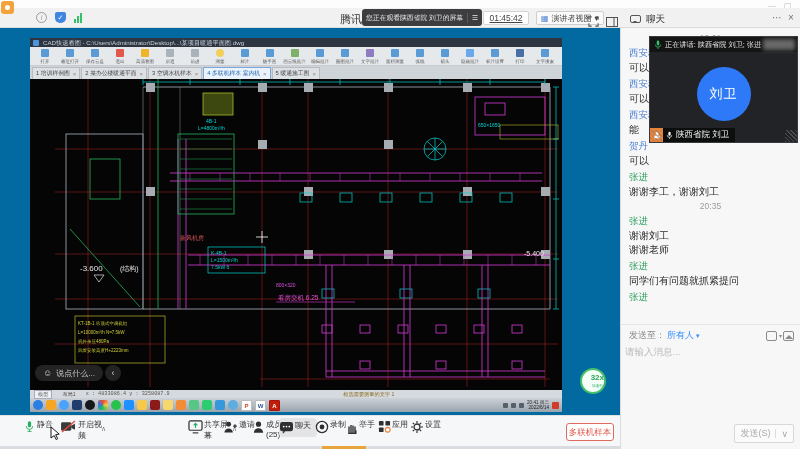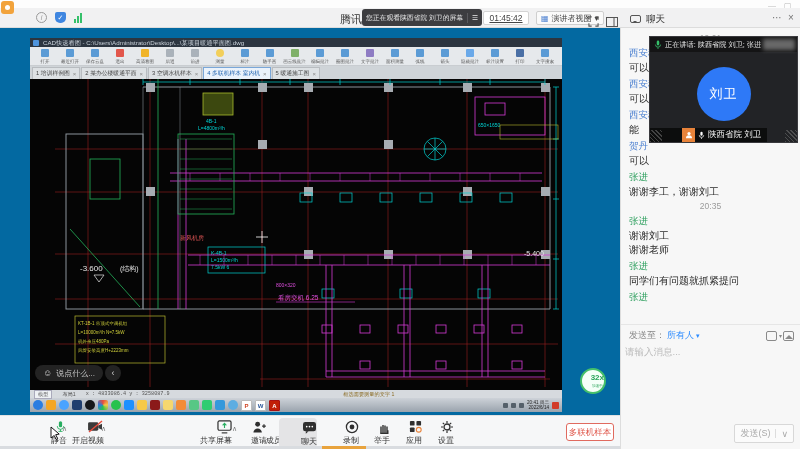--- a/index.html
+++ b/index.html
@@ -149,31 +149,31 @@
          box-shadow:0 0 0 1px #39393d; z-index:10; }
   .vtop { position:absolute; left:0; top:0; width:100%; height:15px; background:rgba(15,15,15,.72);
           display:flex; align-items:center; gap:3px; padding:0 4px; overflow:hidden; }
   .vtop .txt { font-size:7.2px; color:#e8e8e8; white-space:nowrap; }
   .vblur { position:absolute; right:2px; top:2px; width:32px; height:11px; background:rgba(160,160,160,.6);
            filter:blur(2px); }
   .avatar { position:absolute; left:50%; top:54%; transform:translate(-50%,-50%); width:54px; height:54px;
             border-radius:50%; background:#2e79f7; color:#fff; font-size:13px; display:flex;
             align-items:center; justify-content:center; letter-spacing:1px; }
   .vname { position:absolute; left:0; bottom:0; height:14px; background:rgba(8,8,8,.8); display:flex;
-           align-items:center; gap:3px; padding-right:6px;padding-left:32px; }
+           align-items:center; gap:3px; padding-right:6px; }
   .vchip { width:13px; height:14px; background:#e8833a; display:flex; align-items:center; justify-content:center; }
   .vname .txt { color:#f0f0f0; font-size:8.5px; white-space:nowrap; }
   .corner { position:absolute; width:12px; height:12px; opacity:.5;
             background:repeating-linear-gradient(45deg,#777 0 1px,transparent 1px 3px); }
   .corner.bl { left:0; bottom:0; } .corner.br { right:0; bottom:0; }
 
   
   .mbar { position:absolute; left:0; top:415px; width:620px; height:34px; background:#f6f7f8;
           border-top:1px solid #e2e2e2; }
-  .mbtn { position:absolute; top:3px; width:44px; display:flex; flex-direction:column; align-items:flex-end;
+  .mbtn { position:absolute; top:3px; width:44px; display:flex; flex-direction:row; align-items:flex-start;
           gap:1px; font-size:8px; color:#333; }
   .mbtn .ic { height:15px; display:flex; align-items:center; justify-content:center; }
   .mbtn.active { background:#e4e4e6; border-radius:4px; top:2px; padding:2px 0; }
   .chev { position:absolute; top:9px; font-size:7px; color:#777; }
   .leavebtn { position:absolute; left:566px; top:7px; width:48px; height:18px; border:1px solid #e06a5f;
               border-radius:3px; color:#e05a4e; font-size:8.5px; background:#fff; text-align:center;
               line-height:16px; }
   .cursor { position:absolute; left:50px; top:426px; z-index:20; }
   .btmstrip { position:absolute; left:0; top:446px; width:620px; height:3px; background:#d9dce0; }
   .btmorange { position:absolute; left:322px; top:446px; width:44px; height:3px; background:#e8a33d; }

